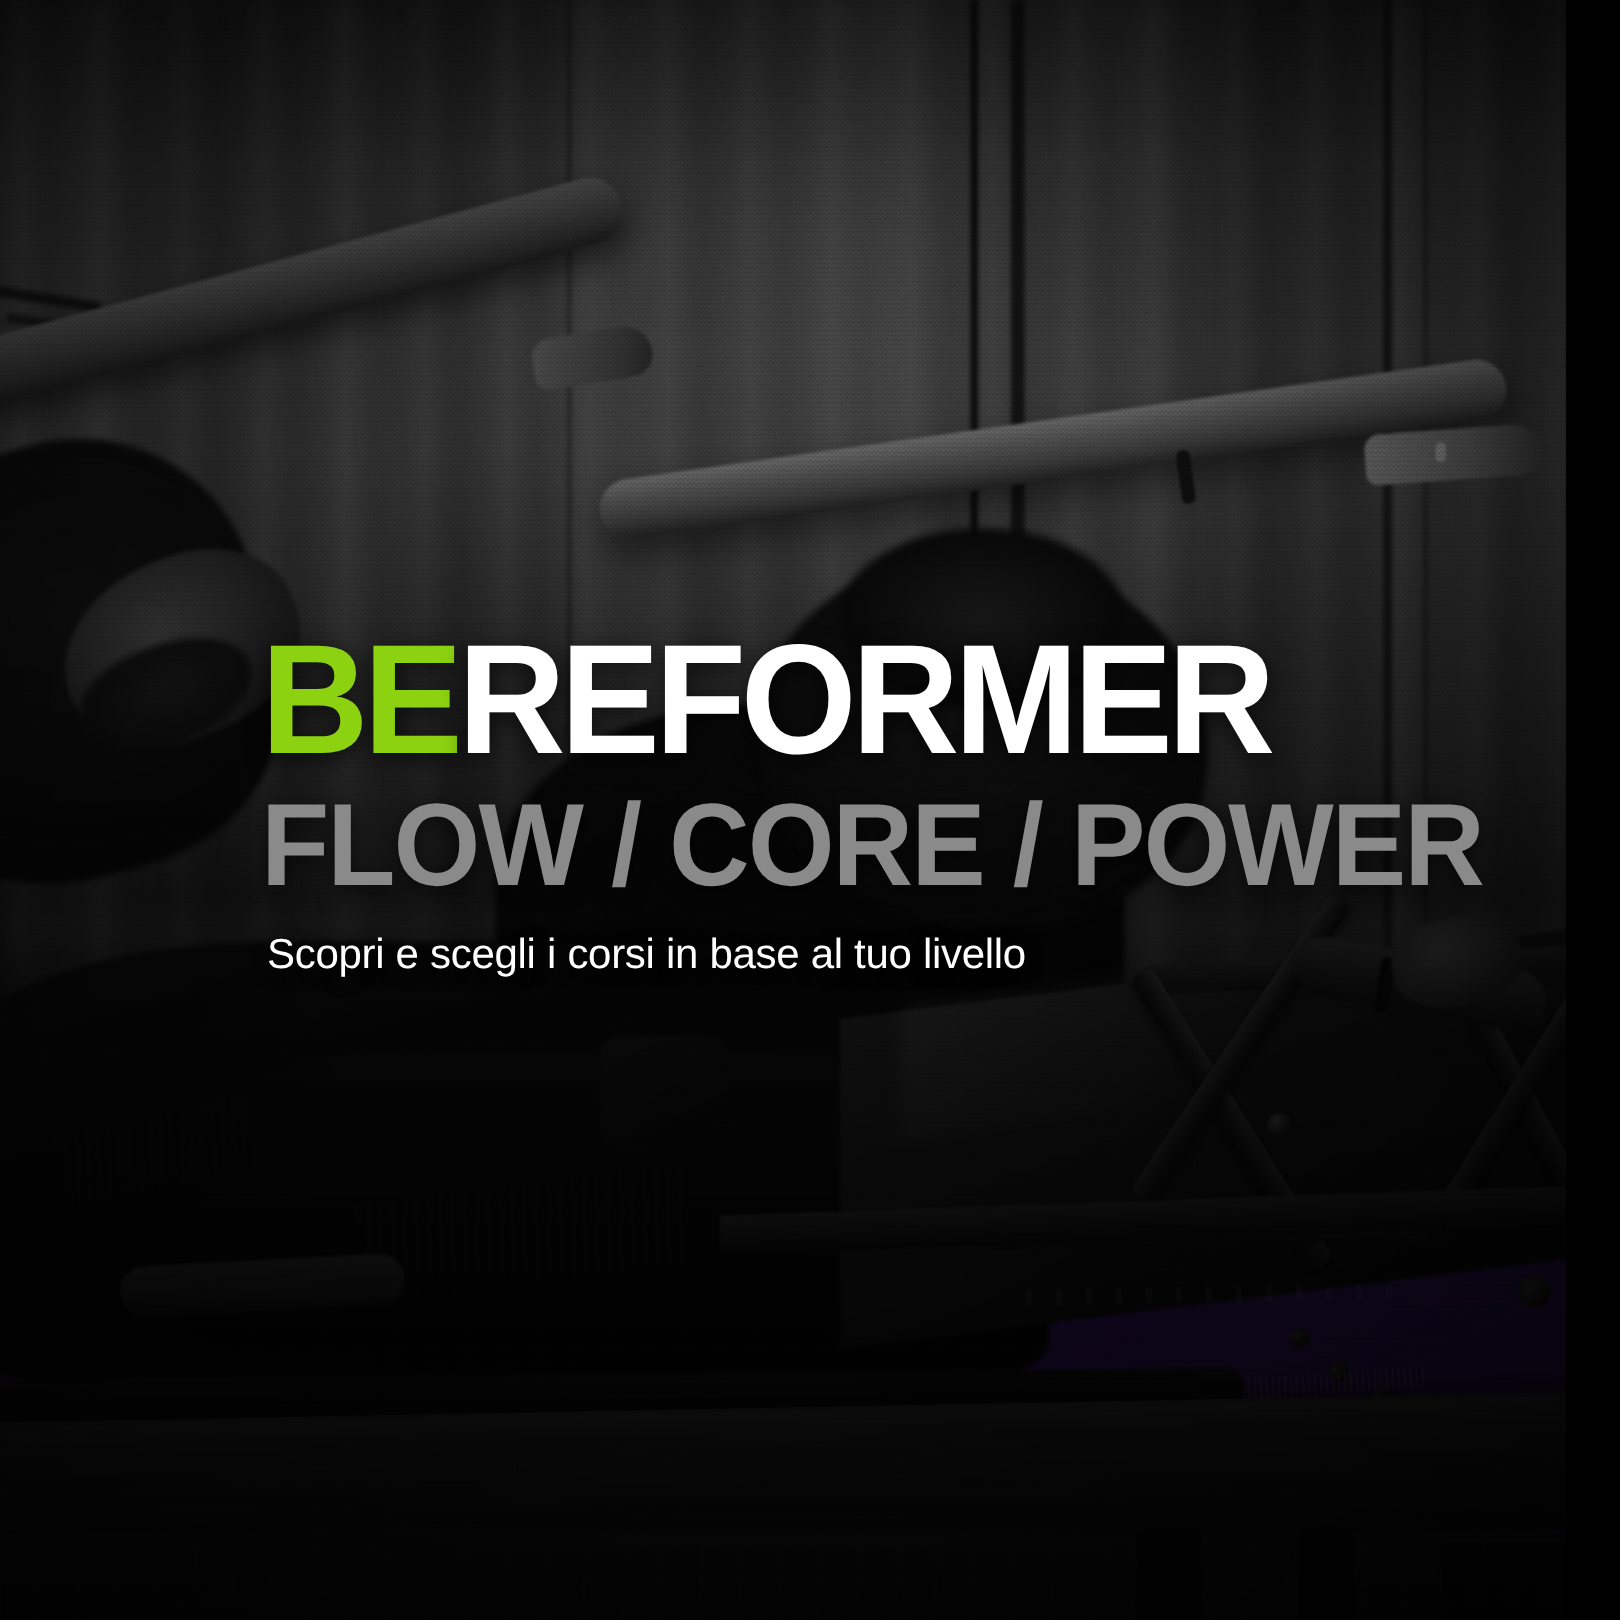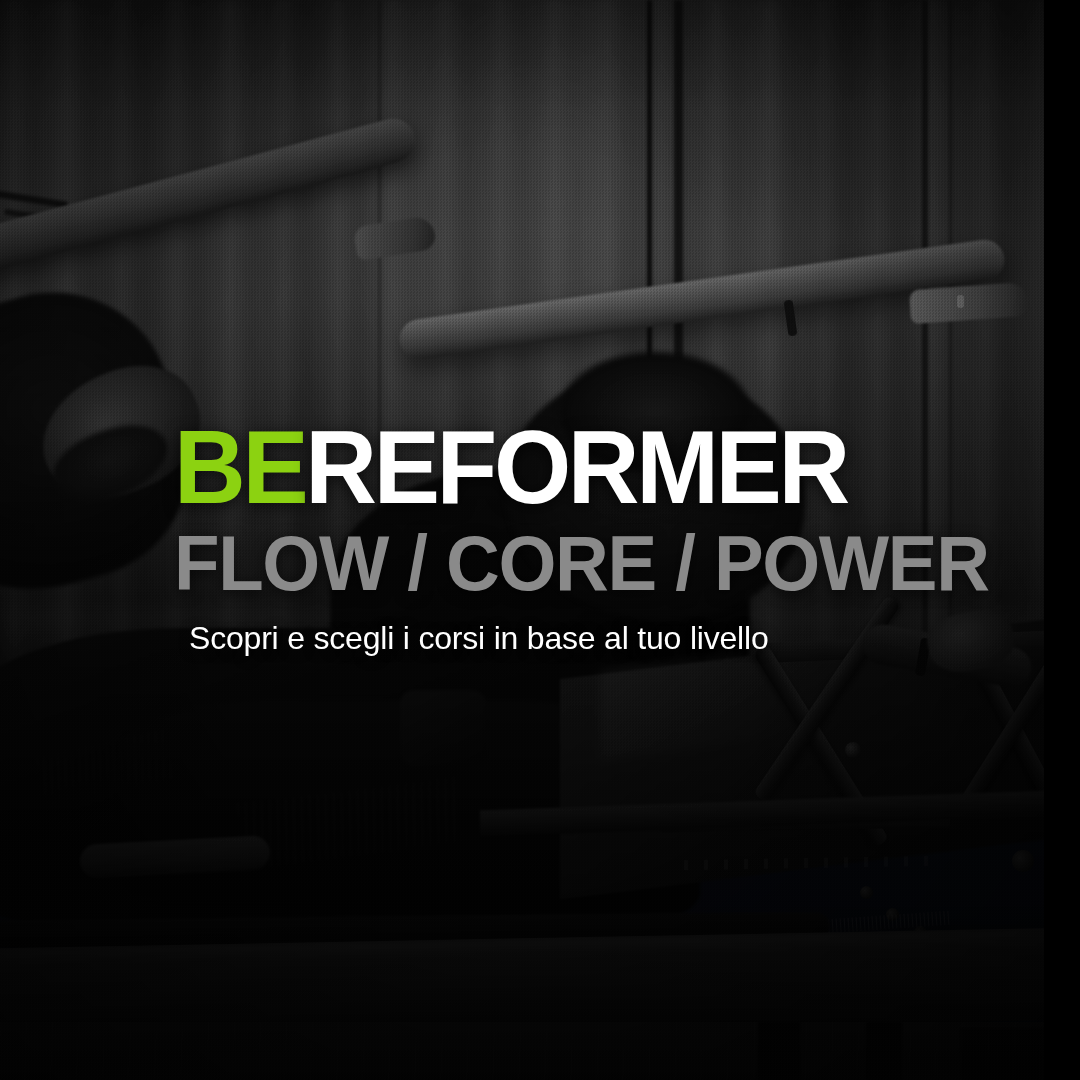--- a/index.html
+++ b/index.html
@@ -7,21 +7,21 @@
   html, body {
     width:1080px; height:1080px;
     background:#000;
     font-family:"Liberation Sans", sans-serif;
     overflow:hidden;
   }
 
   .banner {
     position:relative;
     width:1044px; height:1080px;
-    background:#0f172a;
+    background:#4c1d95;
     overflow:hidden;
   }
 
   
   .photo { position:absolute; inset:0; overflow:hidden; }
 
   
   .wall {
     position:absolute; left:0; top:0; width:100%; height:72%;
     background:
@@ -361,24 +361,24 @@
     letter-spacing:-1.4px;
     color:#8A8A8A;
     transform:scaleX(.955);
     transform-origin:left center;
     white-space:nowrap;
     text-shadow:0 3px 14px rgba(0,0,0,.65);
   }
 
   .tagline {
     margin-top:20px;
-    margin-left:15px;
+    margin-left:4px;
     font-family:"Liberation Sans", sans-serif;
     font-weight:400;
-    font-size:32px;
+    font-size:28px;
     letter-spacing:-0.2px;
     color:#FFFFFF;
     white-space:nowrap;
     text-shadow:0 2px 12px rgba(0,0,0,.78);
   }
 </style>
 </head>
 <body>
 
 <div class="banner">

